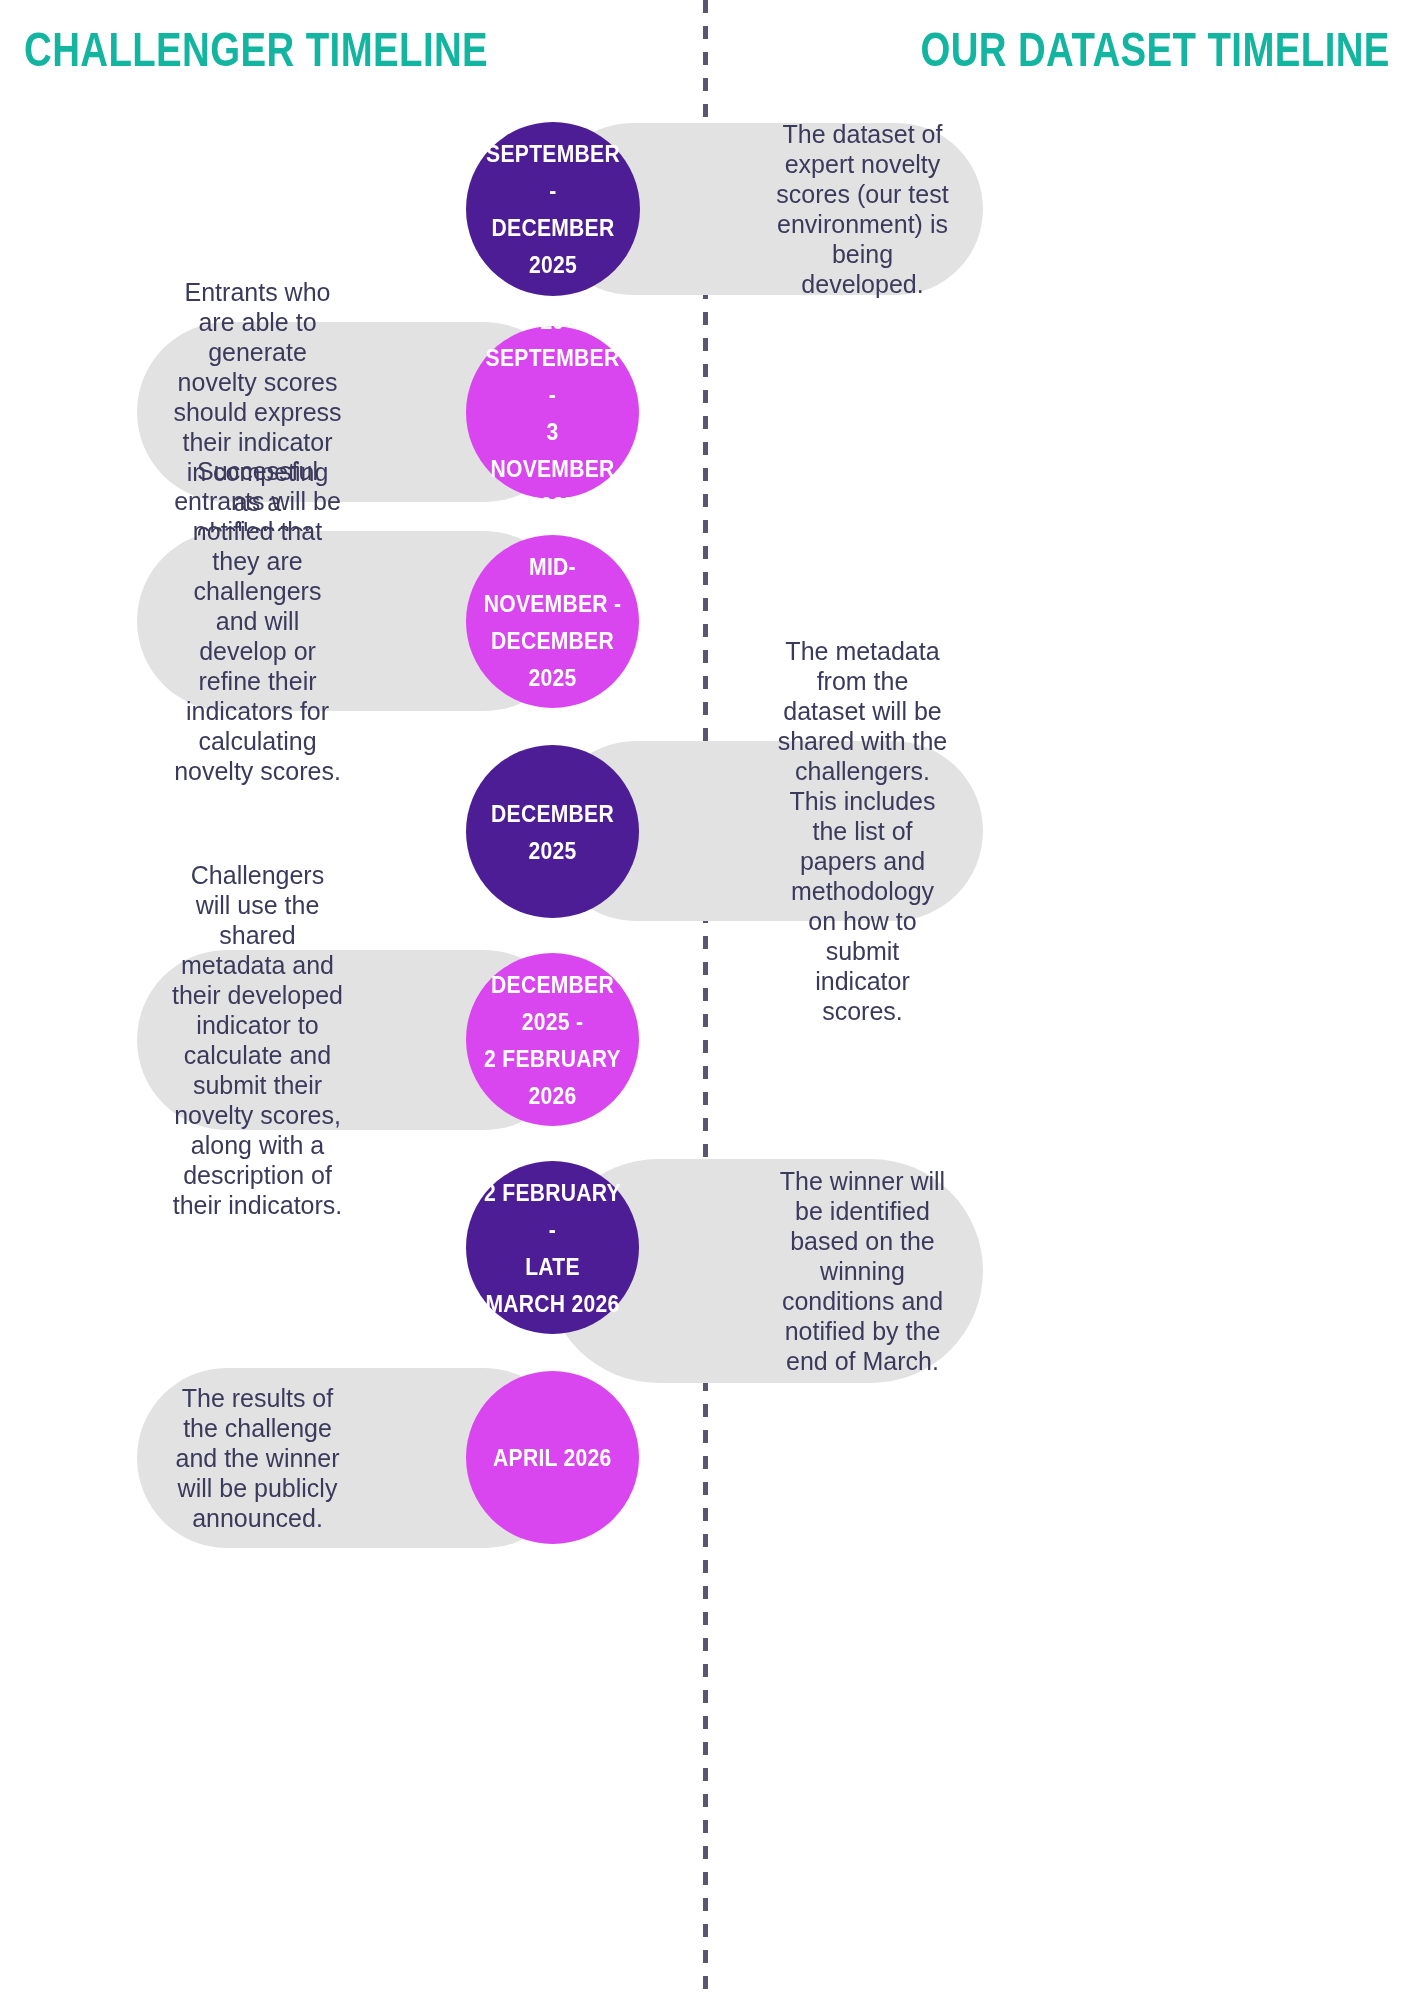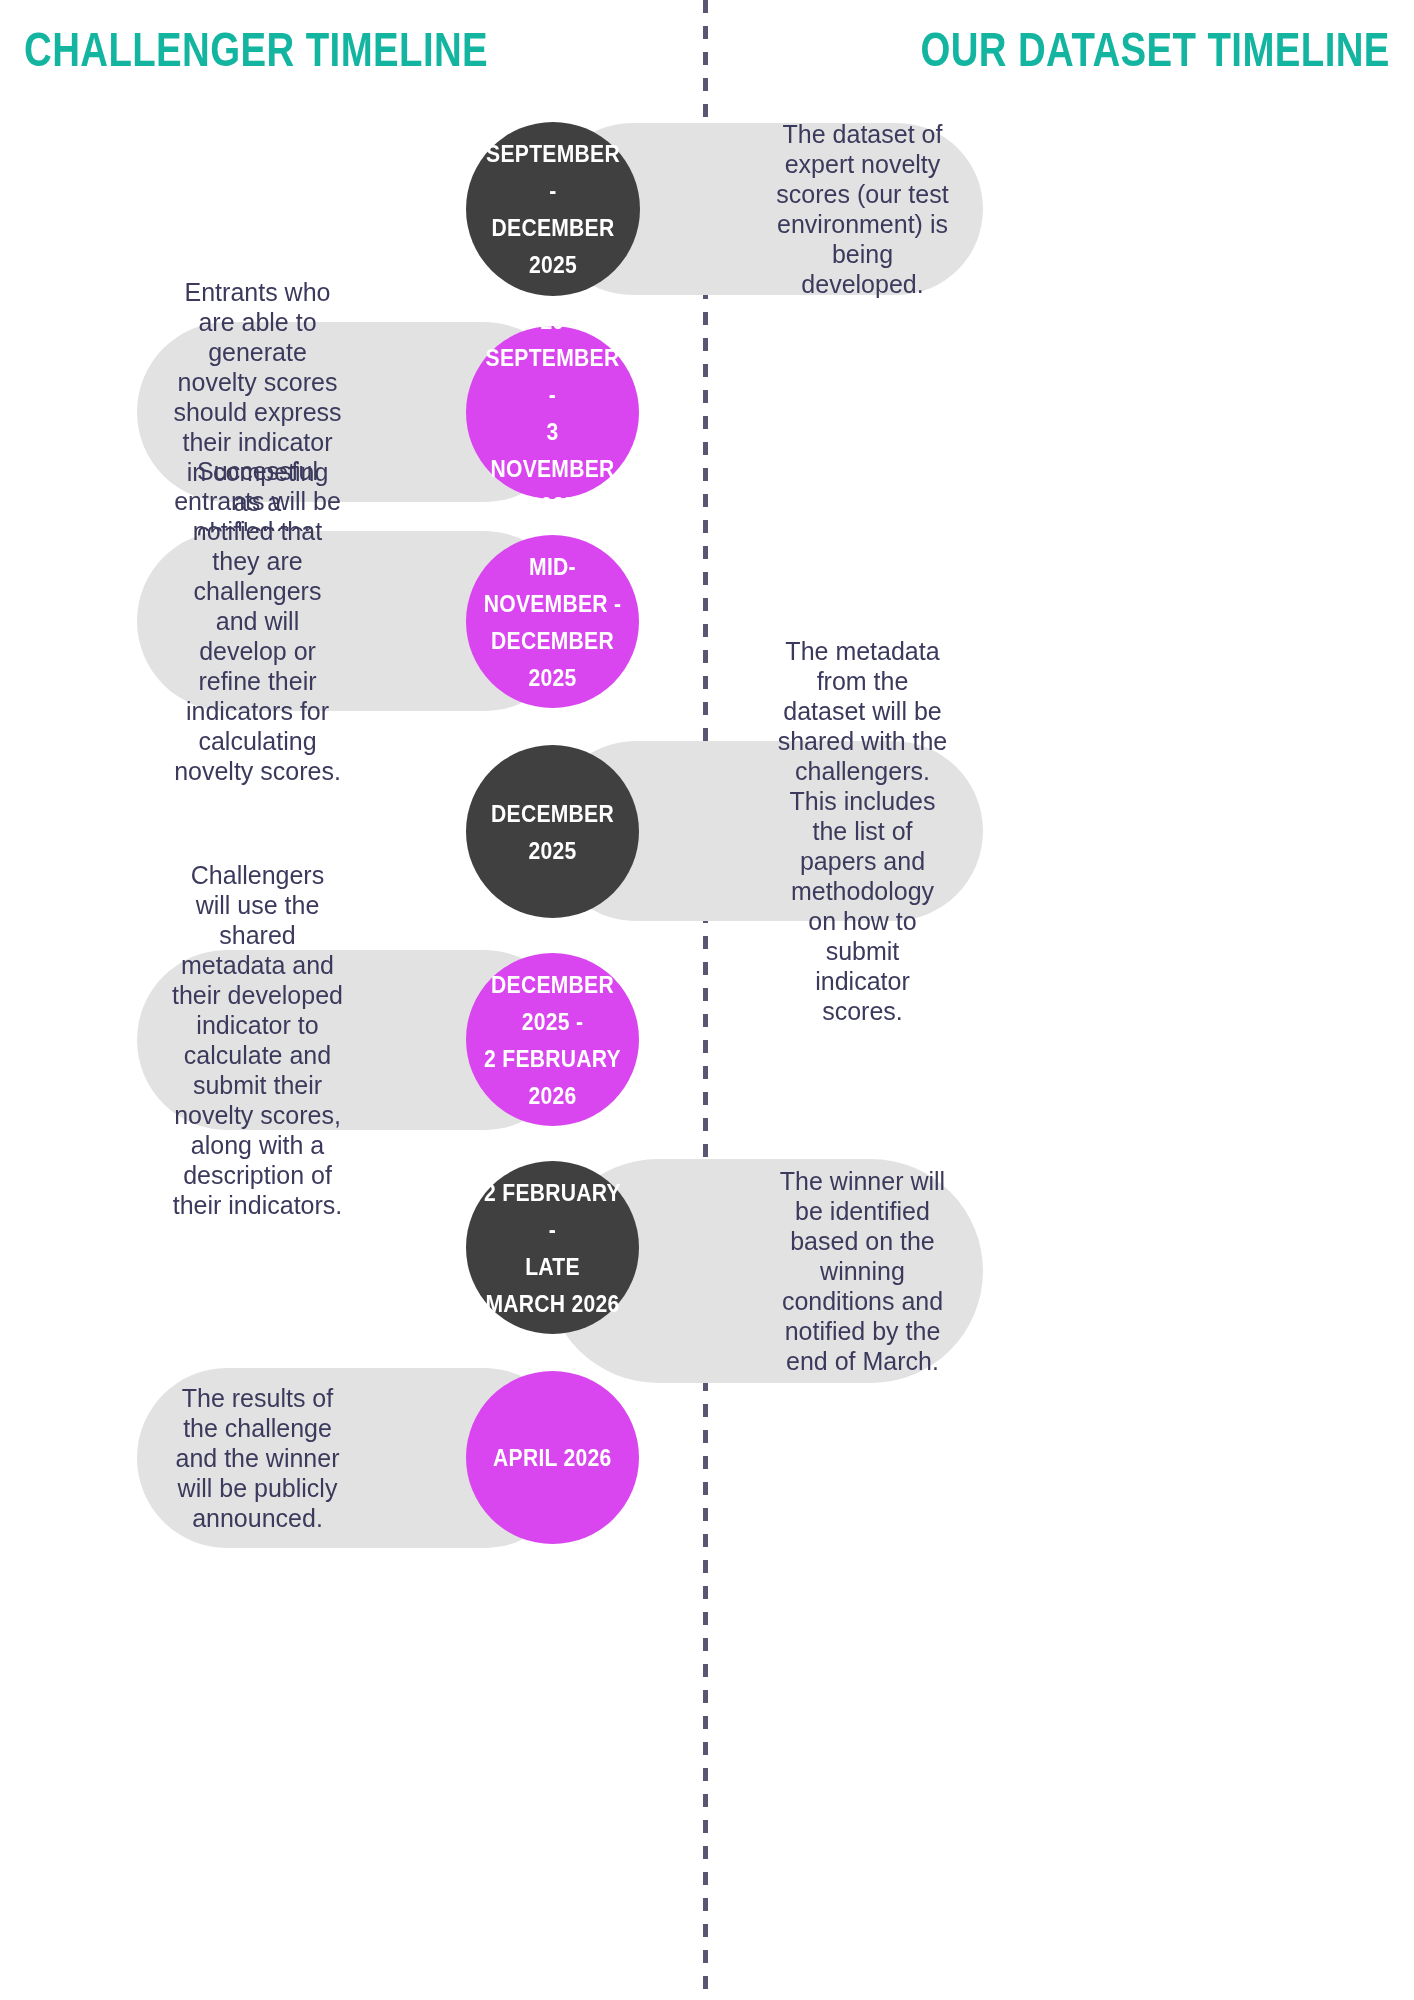--- a/index.html
+++ b/index.html
@@ -70,21 +70,21 @@
   .pill-left .pill-text{ padding-right:230px; padding-left:34px; }
 
   .circle{
     position:absolute;
     border-radius:50%;
     display:flex;
     align-items:center;
     justify-content:center;
     z-index:3;
   }
-  .circle-teal{background:#404040;}
+  .circle-teal{background:#4c1d95;}
   .circle-navy{background:#d946ef;}
   .circle-text{
     color:#ffffff;
     font-family:"Liberation Sans Narrow","Liberation Sans",sans-serif;
     font-weight:bold;
     font-size:24px;
     line-height:37px;
     text-align:center;
     letter-spacing:0.3px;
     padding:0 8px;

